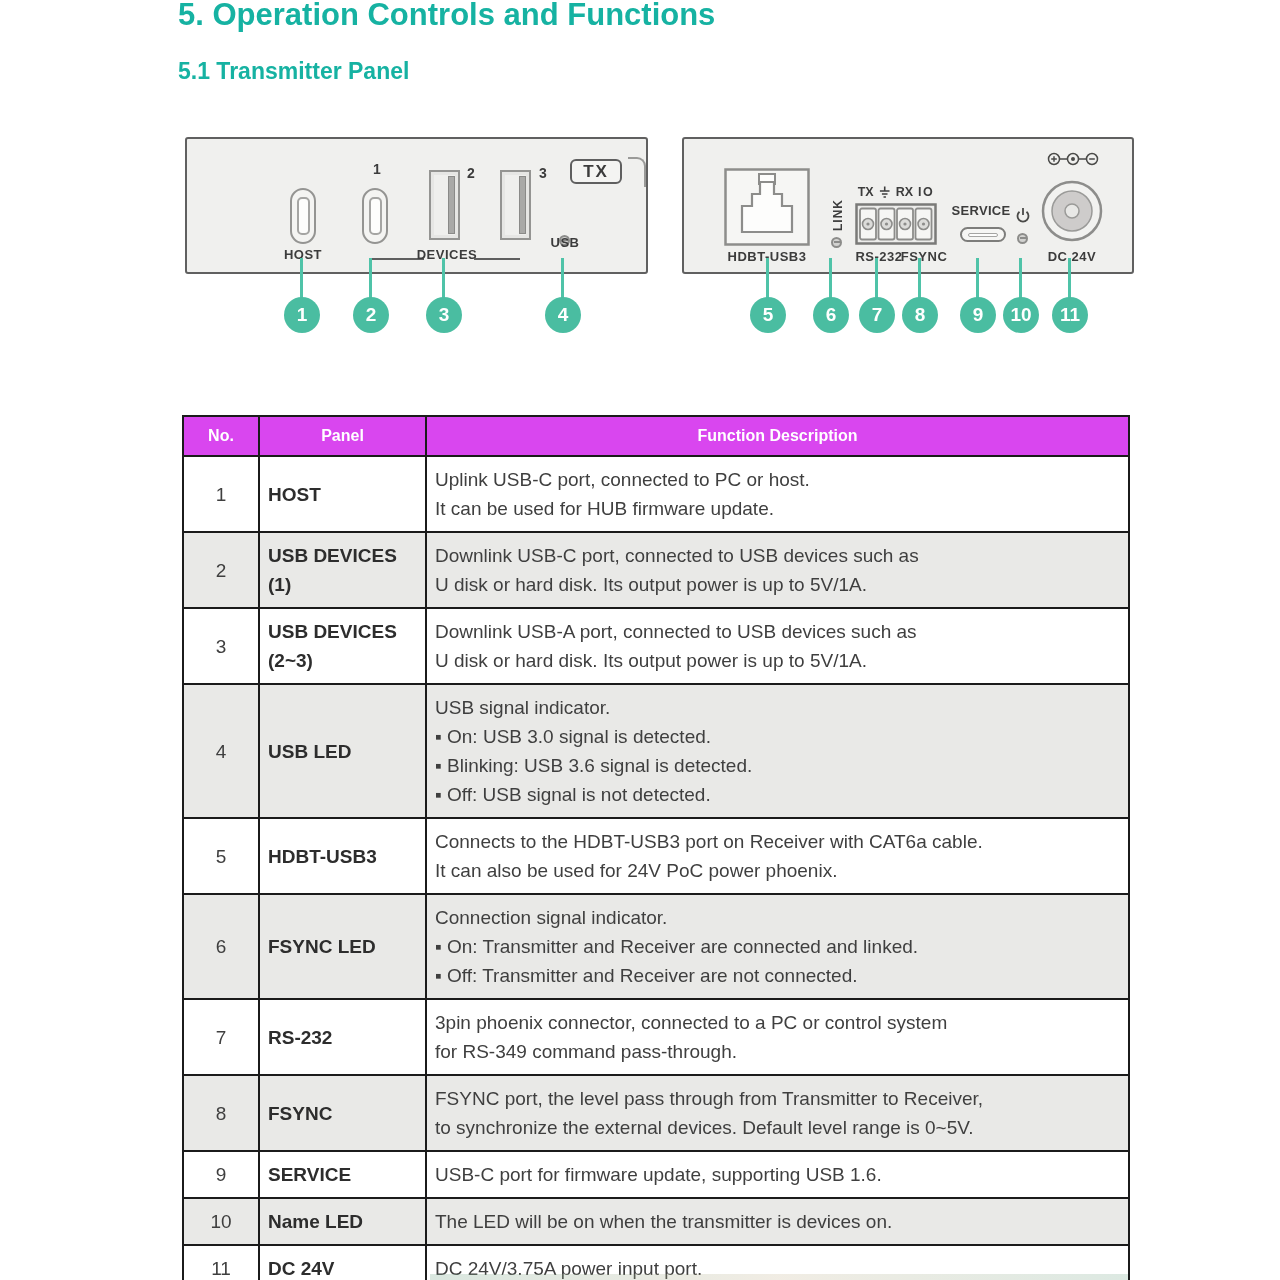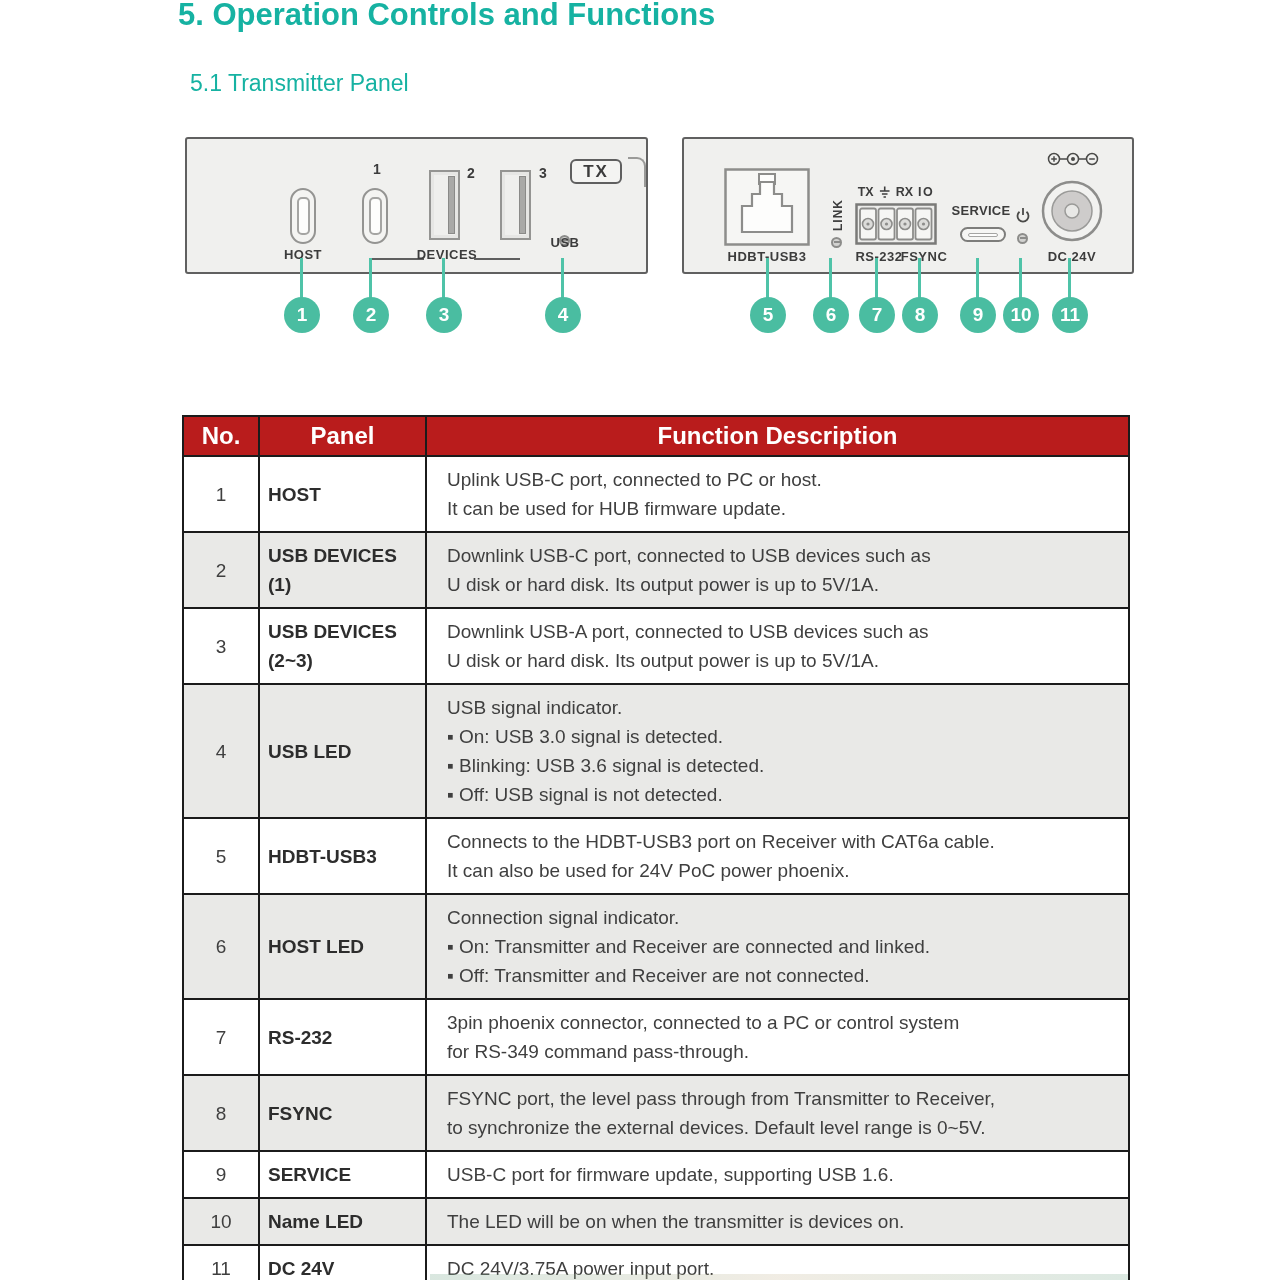--- a/index.html
+++ b/index.html
@@ -2,22 +2,22 @@
 <html><head>
 <meta charset="utf-8">
 <style>
   html,body{margin:0;padding:0;background:#fff;}
   .page{position:relative;width:1280px;height:1280px;background:#ffffff;
         font-family:"Liberation Sans",sans-serif;overflow:hidden;}
 
   
   .title{position:absolute;left:178px;top:-4px;margin:0;font-size:31px;line-height:38px;
          font-weight:bold;color:#16b2a2;letter-spacing:0px;}
-  .subtitle{position:absolute;left:178px;top:56px;margin:12px;font-size:23px;line-height:30px;
-         font-weight:normal;color:#16b2a2;}
+  .subtitle{position:absolute;left:178px;top:56px;margin:0;font-size:23px;line-height:30px;
+         font-weight:bold;color:#16b2a2;}
 
   
   .panel{position:absolute;top:137px;height:137px;background:#f0f0ee;
          border:2px solid #606060;border-radius:3px;box-sizing:border-box;}
   .panel-front{left:185px;width:463px;}
   .panel-rear{left:682px;width:452px;}
 
   .plabel{position:absolute;font-size:13px;font-weight:bold;color:#3c3c3c;
           letter-spacing:.5px;white-space:nowrap;transform:translateX(-50%);}
   .pnum{position:absolute;font-size:14px;font-weight:bold;color:#3c3c3c;
@@ -59,27 +59,27 @@
 
   
   .cline{position:absolute;top:258px;width:3px;height:40px;background:#4fc3a8;}
   .callout{position:absolute;top:297px;width:36px;height:36px;border-radius:50%;background:#4abda1;
            color:#ffffff;font-size:19px;font-weight:bold;
            display:flex;align-items:center;justify-content:center;}
 
   
   .spec-table{position:absolute;left:182px;top:415px;width:946px;border-collapse:collapse;
            table-layout:fixed;font-size:19px;color:#3f3f3f;}
-  .spec-table th{background:#b91c1c;color:#ffffff;font-size:24px;font-weight:bold;
+  .spec-table th{background:#d946ef;color:#ffffff;font-size:16px;font-weight:bold;
            border:2px solid #1b1b1b;height:34px;padding:2px 0;}
   .spec-table td{border:2px solid #1b1b1b;padding:8px 8px;line-height:29px;vertical-align:middle;
            background:#ffffff;}
   .spec-table td.no{text-align:center;padding-left:2px;padding-right:2px;}
   .spec-table td.name{font-weight:bold;color:#2d2d2d;white-space:pre-line;}
-  .spec-table td.desc{white-space:pre-line;padding-left:20px;padding-right:4px;margin-left:23px;}
+  .spec-table td.desc{white-space:pre-line;padding-left:8px;padding-right:4px;margin-left:23px;}
   .spec-table tr.alt td{background:#e9e9e7;}
 
   .bottom-remnant{position:absolute;left:430px;top:1274px;width:698px;height:6px;
            background:linear-gradient(90deg,rgba(130,175,150,.30),rgba(190,170,130,.22),rgba(130,175,150,.28));}
 </style>
 </head>
 <body>
 
 <div class="page">
 
@@ -265,21 +265,21 @@
 ▪ Off: USB signal is not detected.</td>
       </tr>
       <tr>
         <td class="no">5</td>
         <td class="name">HDBT-USB3</td>
         <td class="desc">Connects to the HDBT-USB3 port on Receiver with CAT6a cable.
 It can also be used for 24V PoC power phoenix.</td>
       </tr>
       <tr class="alt">
         <td class="no">6</td>
-        <td class="name">HOST LED</td>
+        <td class="name">FSYNC LED</td>
         <td class="desc">Connection signal indicator.
 ▪ On: Transmitter and Receiver are connected and linked.
 ▪ Off: Transmitter and Receiver are not connected.</td>
       </tr>
       <tr>
         <td class="no">7</td>
         <td class="name">RS-232</td>
         <td class="desc">3pin phoenix connector, connected to a PC or control system
 for RS-349 command pass-through.</td>
       </tr>

